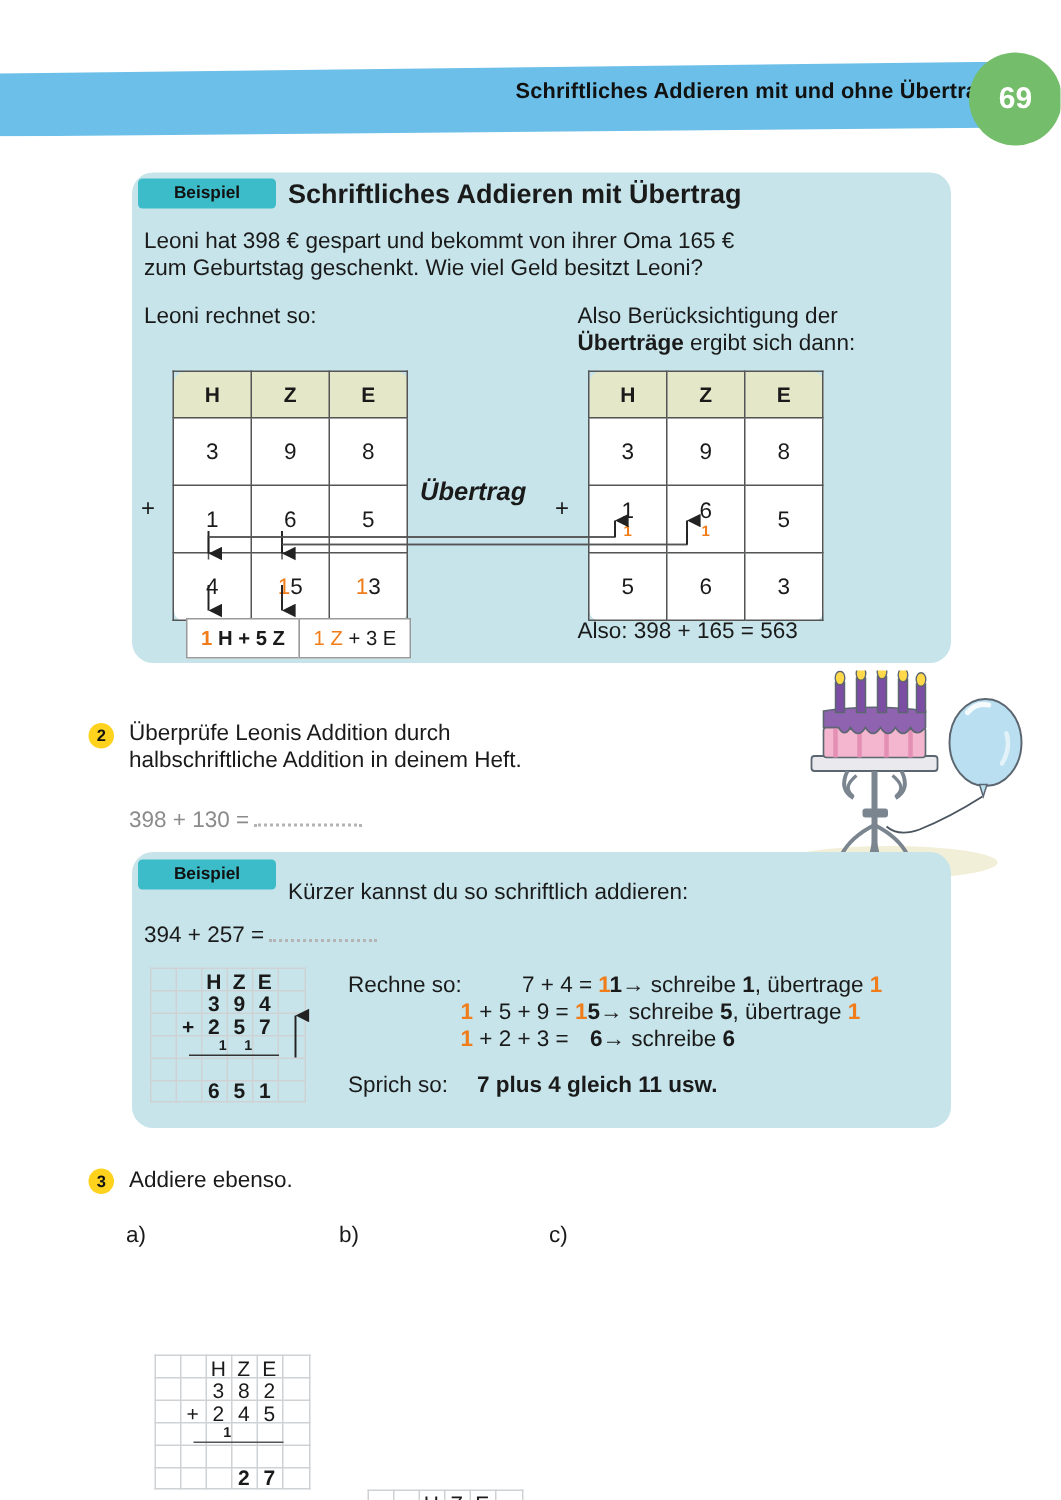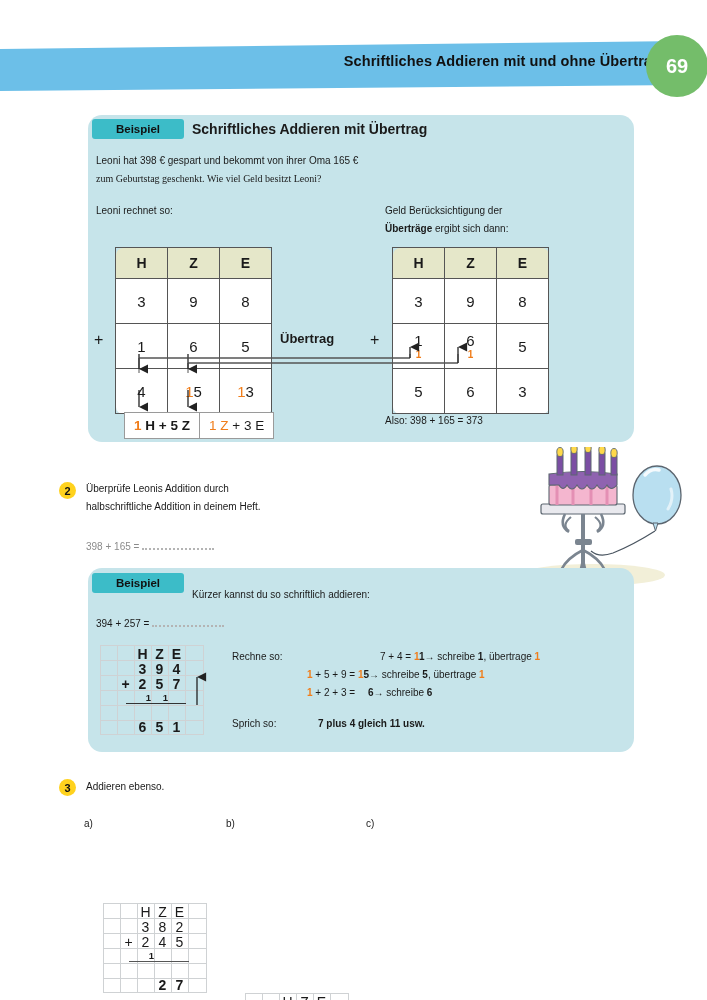--- a/index.html
+++ b/index.html
@@ -35,21 +35,21 @@
   
   .example-box{background:#c6e4ea;border-radius:14px;}
   #example-box-1{left:88px;top:115px;width:546px;height:327px;}
   #example-box-2{left:88px;top:568px;width:546px;height:184px;}
 
   .beispiel-badge{
     background:#3cbcc8;color:#111;font-weight:bold;font-size:11.5px;
     padding:4px 0;width:92px;text-align:center;border-radius:3px;
   }
 
-  .body-text{font-size:10px;line-height:18px;color:#1a1a1a;}
+  .body-text{font-size:15px;line-height:18px;color:#1a1a1a;}
   .bold{font-weight:bold;}
   .orange{color:#f07d1a;}
   .gray{color:#8b8b8b;}
 
   
   table.hze{border-collapse:collapse;}
   table.hze td{
     width:49px;height:42px;text-align:center;vertical-align:middle;
     border:1px solid #555;background:#fff;font-size:15px;
   }
@@ -102,35 +102,35 @@
 <body>
 
 <div class="abs" id="header-banner"></div>
 <div id="header-title">Schriftliches Addieren mit und ohne Übertrag</div>
 <div class="abs" id="page-badge"></div>
 <div class="abs" id="page-number">69</div>
 
 <div class="abs example-box" id="example-box-1"></div>
 
 <div class="abs beispiel-badge" style="left:92px;top:119px;">Beispiel</div>
-<div class="abs body-text bold" style="left:192px;top:120px;font-size:14px;">Schriftliches Addieren mit Übertrag</div>
+<div class="abs body-text bold" style="left:192px;top:120px;font-size:18px;">Schriftliches Addieren mit Übertrag</div>
 
 <div class="abs body-text" style="left:96px;top:152px;">Leoni hat 398 € gespart und bekommt von ihrer Oma 165 €</div>
-<div class="abs body-text" style="left:96px;top:170px;font-family:Liberation Serif, serif;">zum Geburtstag geschenkt. Wie viel Geld besitzt Leoni?</div>
+<div class="abs body-text" style="left:96px;top:170px;">zum Geburtstag geschenkt. Wie viel Geld besitzt Leoni?</div>
 
 <div class="abs body-text" style="left:96px;top:202px;">Leoni rechnet so:</div>
-<div class="abs body-text" style="left:385px;top:202px;">Geld Berücksichtigung der</div>
+<div class="abs body-text" style="left:385px;top:202px;">Also Berücksichtigung der</div>
 <div class="abs body-text" style="left:385px;top:220px;">
   <span class="bold">Überträge</span><span> ergibt sich dann:</span>
 </div>
 
 <div class="abs plus-sign" style="left:94px;top:331px;">+</div>
 <div class="abs plus-sign" style="left:370px;top:331px;">+</div>
 
-<div class="abs bold" style="left:280px;top:331px;font-size:13px;">Übertrag</div>
+<div class="abs bold" style="left:280px;top:318px;font-size:17px;font-style:italic;">Übertrag</div>
 
 <table class="hze abs" style="left:115px;top:247px;">
   <tbody>
       <tr>
     <td class="head">H</td>
     <td class="head">Z</td>
     <td class="head">E</td>
   </tr>
   <tr>
     <td>3</td>
@@ -221,27 +221,27 @@
   <span>Z</span>
 </div>
 <div class="abs chip" style="left:199px;top:412px;">
   <span class="orange">1</span>
   <span class="orange">Z</span>
   <span>+</span>
   <span>3</span>
   <span>E</span>
 </div>
 
-<div class="abs body-text" style="left:385px;top:412px;">Also: 398 + 165 = 373</div>
+<div class="abs body-text" style="left:385px;top:412px;">Also: 398 + 165 = 563</div>
 
 <div class="abs ex-badge" style="left:59px;top:482px;">2</div>
 <div class="abs body-text" style="left:86px;top:480px;">Überprüfe Leonis Addition durch</div>
 <div class="abs body-text" style="left:86px;top:498px;">halbschriftliche Addition in deinem Heft.</div>
 <div class="abs body-text gray" style="left:86px;top:538px;">
-  <span>398 + 165 =</span><span class="dots"></span>
+  <span>398 + 130 =</span><span class="dots"></span>
 </div>
 
 <svg class="abs" id="illustration" viewBox="0 0 190 145">
   <ellipse cx="88" cy="128" rx="72" ry="11" fill="#f2efd8"></ellipse>
 
   <ellipse cx="152" cy="48" rx="24" ry="29" fill="#b9dff0" stroke="#5c6670" stroke-width="1.3"></ellipse>
   <path d="M140,28 q6,-7 14,-5" stroke="#ffffff" stroke-width="3.5" fill="none" opacity=".85" stroke-linecap="round"></path>
   <path d="M166,42 q3,10 -3,20" stroke="#ffffff" stroke-width="3" fill="none" opacity=".6" stroke-linecap="round"></path>
   <path d="M148,76 l5,0 -2.5,8 z" fill="#b9dff0" stroke="#5c6670" stroke-width="1"></path>
   <path d="M150,84 q-22,14 -42,22 q-14,5 -22,-2" stroke="#4a5560" stroke-width="1.2" fill="none"></path>
@@ -329,37 +329,37 @@
         <marker id="aup2" markerWidth="8" markerHeight="8" refX="3.5" refY="0" orient="auto">
       <path d="M0,7 L7,7 L3.5,0 z" fill="#222"></path>
         </marker>
       </defs>
     <path d="M5,32 L5,4" stroke="#222" stroke-width="1.3" fill="none" marker-end="url(#aup2)"></path>
   </svg>
 </div>
 
 <div class="abs body-text" style="left:232px;top:648px;">Rechne so:</div>
 
-<div class="abs body-text" style="left:348px;top:648px;margin-left:32px;">
+<div class="abs body-text" style="left:348px;top:648px;">
   <span>7 + 4 = </span><span class="orange bold">1</span><span class="bold">1</span><span>→</span><span> schreibe </span><span class="bold">1</span><span>, übertrage </span><span class="orange bold">1</span>
 </div>
 
 <div class="abs body-text" style="left:307px;top:666px;">
   <span class="orange bold">1</span><span> + 5 + 9 = </span><span class="orange bold">1</span><span class="bold">5</span><span>→</span><span> schreibe </span><span class="bold">5</span><span>, übertrage </span><span class="orange bold">1</span>
 </div>
 
 <div class="abs body-text" style="left:307px;top:684px;">
   <span class="orange bold">1</span><span> + 2 + 3 = </span><span class="bold" style="margin-left:10px;">6</span><span>→</span><span> schreibe </span><span class="bold">6</span>
 </div>
 
 <div class="abs body-text" style="left:232px;top:715px;">Sprich so:</div>
 <div class="abs body-text" style="left:318px;top:715px;font-weight:bold;">7 plus 4 gleich 11 usw.</div>
 
 <div class="abs ex-badge" style="left:59px;top:779px;">3</div>
-<div class="abs body-text" style="left:86px;top:778px;">Addieren ebenso.</div>
+<div class="abs body-text" style="left:86px;top:778px;">Addiere ebenso.</div>
 
 <div class="abs body-text" style="left:84px;top:815px;">a)</div>
 <div class="abs gridpaper" style="left:103px;top:813px;width:104px;height:90px;">
   <div class="gl" style="left:0;top:0;width:104px;height:1px;"></div>
   <div class="gl" style="left:0;top:15px;width:104px;height:1px;"></div>
   <div class="gl" style="left:0;top:30px;width:104px;height:1px;"></div>
   <div class="gl" style="left:0;top:45px;width:104px;height:1px;"></div>
   <div class="gl" style="left:0;top:60px;width:104px;height:1px;"></div>
   <div class="gl" style="left:0;top:75px;width:104px;height:1px;"></div>
   <div class="gl" style="left:0;top:89px;width:104px;height:1px;"></div>

